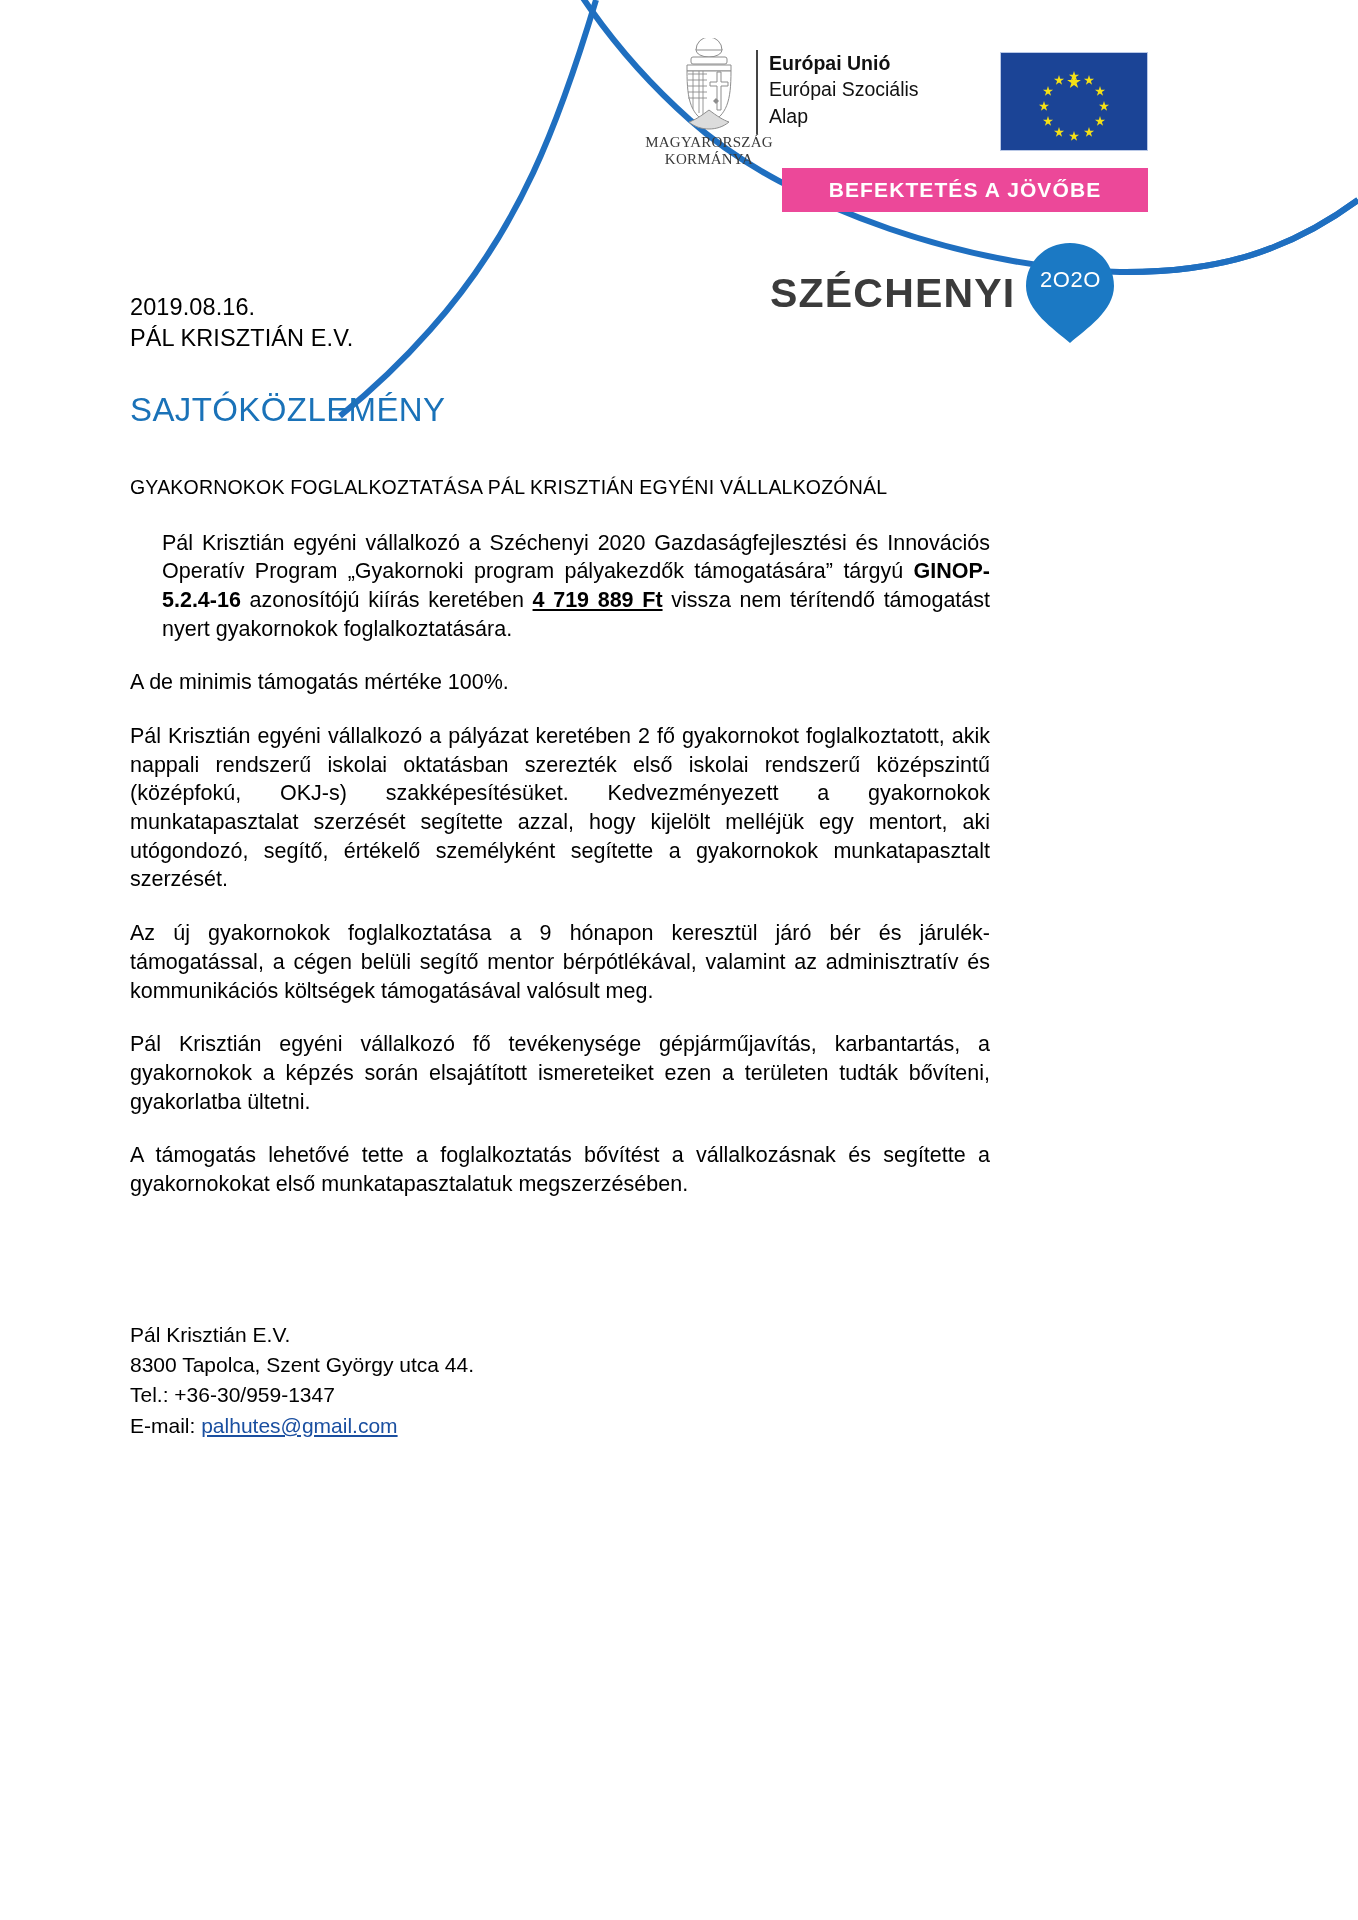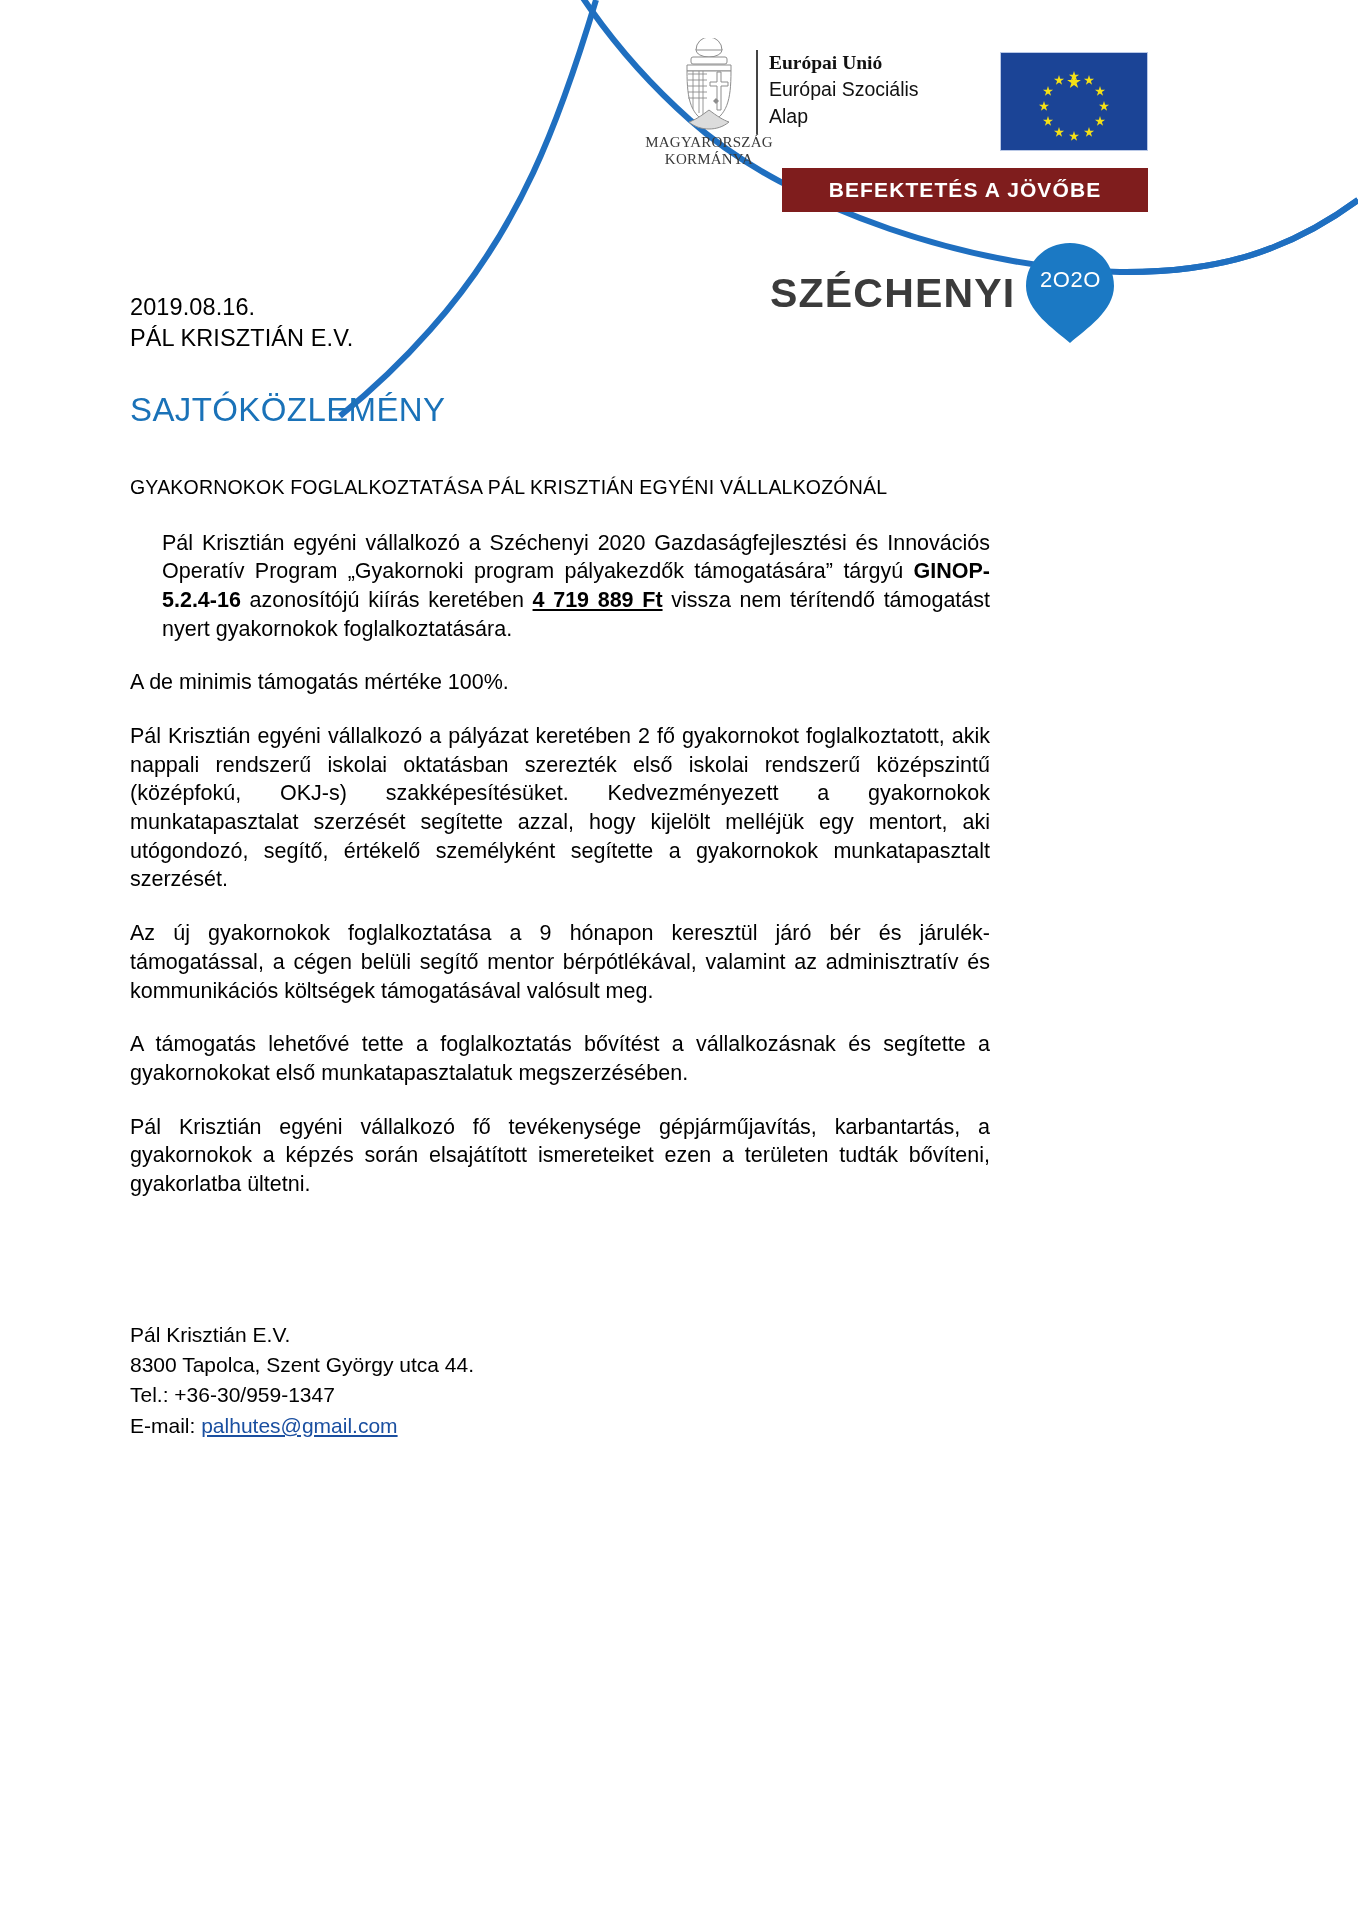--- a/index.html
+++ b/index.html
@@ -68,40 +68,40 @@
     padding-left: 11px;
     margin-top: 12px;
     height: 84px;
   }
   .eu-line {
     font-size: 19.5px;
     line-height: 1.35;
     color: #111;
     white-space: nowrap;
   }
-  .eu-line.b { font-weight: bold; font-family: Liberation Serif, serif; }
+  .eu-line.b { font-weight: bold; }
 
   .eu-flag {
     position: absolute;
     top: 14px;
     left: 330px;
     width: 148px;
     height: 99px;
     background: #1b4496;
     border: 1px solid #b9c8e6;
     box-sizing: border-box;
   }
 
   .befektetes {
     position: absolute;
     top: 130px;
     left: 112px;
     width: 366px;
     height: 44px;
-    background: #7f1d1d;
+    background: #ec4899;
     color: #ffffff;
     font-weight: bold;
     font-size: 21px;
     letter-spacing: 1.1px;
     display: flex;
     align-items: center;
     justify-content: center;
     box-sizing: border-box;
   }
 
@@ -287,22 +287,22 @@
 
   <div class="doc-title">SAJTÓKÖZLEMÉNY</div>
 
   <div class="doc-subtitle">GYAKORNOKOK FOGLALKOZTATÁSA PÁL KRISZTIÁN EGYÉNI VÁLLALKOZÓNÁL</div>
 
   <p class="body first"><span>Pál Krisztián egyéni vállalkozó a Széchenyi 2020 Gazdaságfejlesztési és Innovációs Operatív Program „Gyakornoki program pályakezdők támogatására” tárgyú </span><b>GINOP-5.2.4-16</b><span> azonosítójú kiírás keretében </span><b class="underline">4 719 889 Ft</b><span> vissza nem térítendő támogatást nyert gyakornokok foglalkoztatására.</span></p>
 
   <p class="body">A de minimis támogatás mértéke 100%.</p>
   <p class="body">Pál Krisztián egyéni vállalkozó a pályázat keretében 2 fő gyakornokot foglalkoztatott, akik nappali rendszerű iskolai oktatásban szerezték első iskolai rendszerű középszintű (középfokú, OKJ-s) szakképesítésüket. Kedvezményezett a gyakornokok munkatapasztalat szerzését segítette azzal, hogy kijelölt melléjük egy mentort, aki utógondozó, segítő, értékelő személyként segítette a gyakornokok munkatapasztalt szerzését.</p>
   <p class="body">Az új gyakornokok foglalkoztatása a 9 hónapon keresztül járó bér és járulék-támogatással, a cégen belüli segítő mentor bérpótlékával, valamint az adminisztratív és kommunikációs költségek támogatásával valósult meg.</p>
+  <p class="body">Pál Krisztián egyéni vállalkozó fő tevékenysége gépjárműjavítás, karbantartás, a gyakornokok a képzés során elsajátított ismereteiket ezen a területen tudták bővíteni, gyakorlatba ültetni.</p>
   <p class="body">A támogatás lehetővé tette a foglalkoztatás bővítést a vállalkozásnak és segítette a gyakornokokat első munkatapasztalatuk megszerzésében.</p>
-  <p class="body">Pál Krisztián egyéni vállalkozó fő tevékenysége gépjárműjavítás, karbantartás, a gyakornokok a képzés során elsajátított ismereteiket ezen a területen tudták bővíteni, gyakorlatba ültetni.</p>
 </div>
 
 <div class="footer">
   <div>Pál Krisztián E.V.</div>
   <div>8300 Tapolca, Szent György utca 44.</div>
   <div>Tel.: +36-30/959-1347</div>
   <div class="mail"><span>E-mail: </span><span class="link">palhutes@gmail.com</span></div>
 </div>
 
 </body></html>

